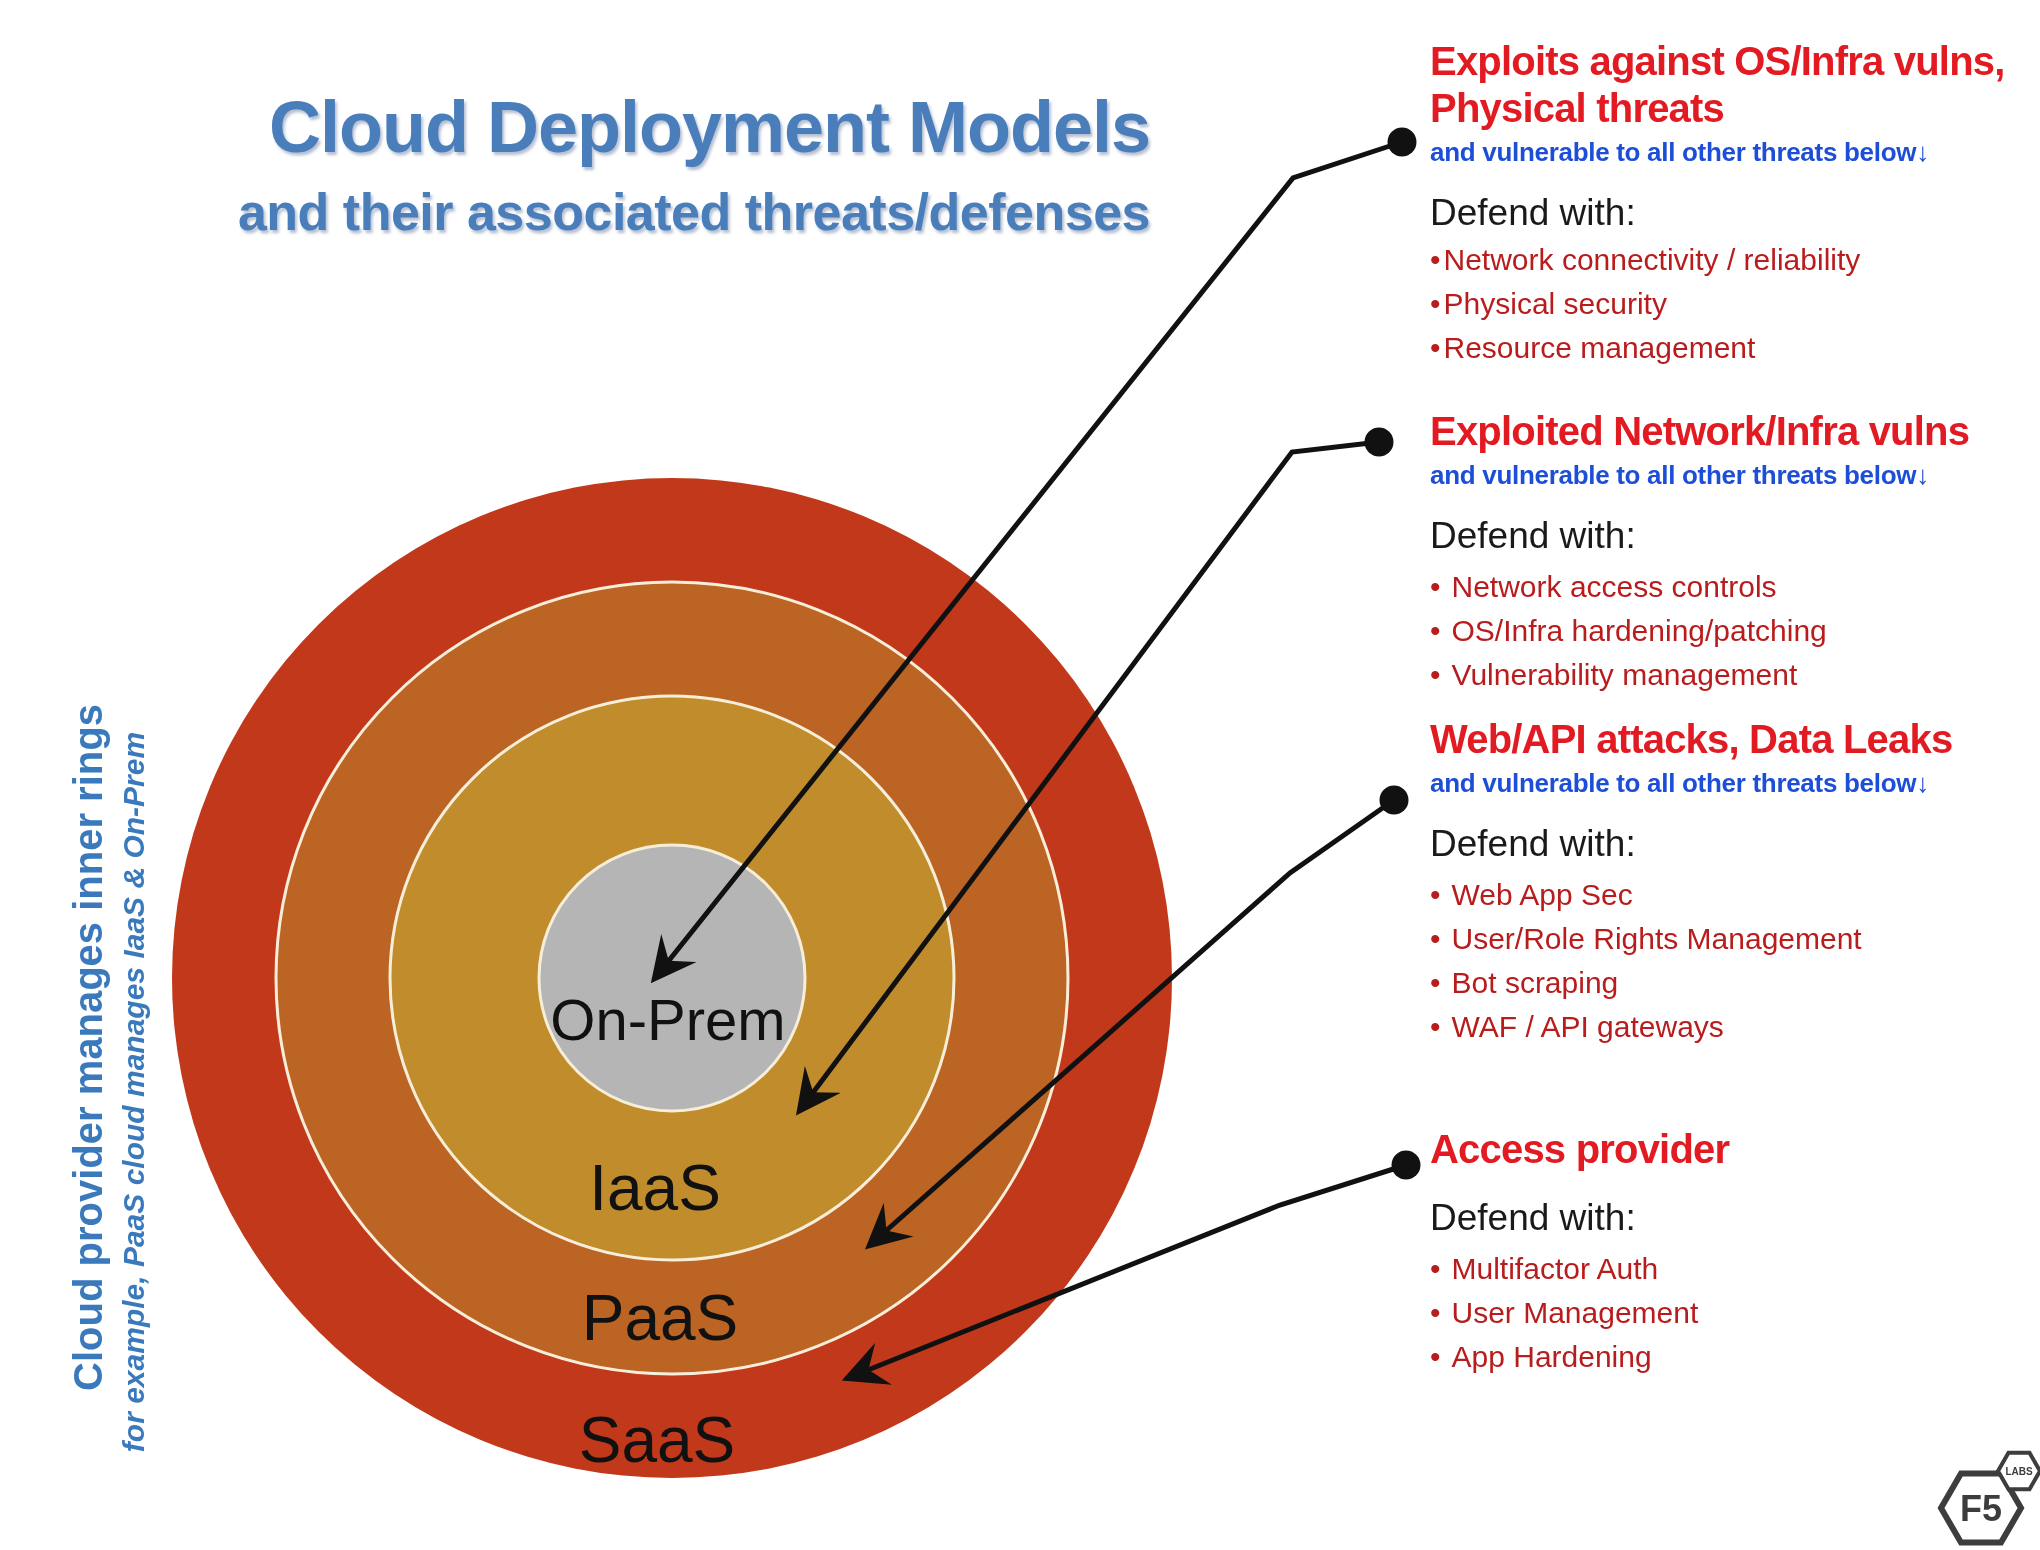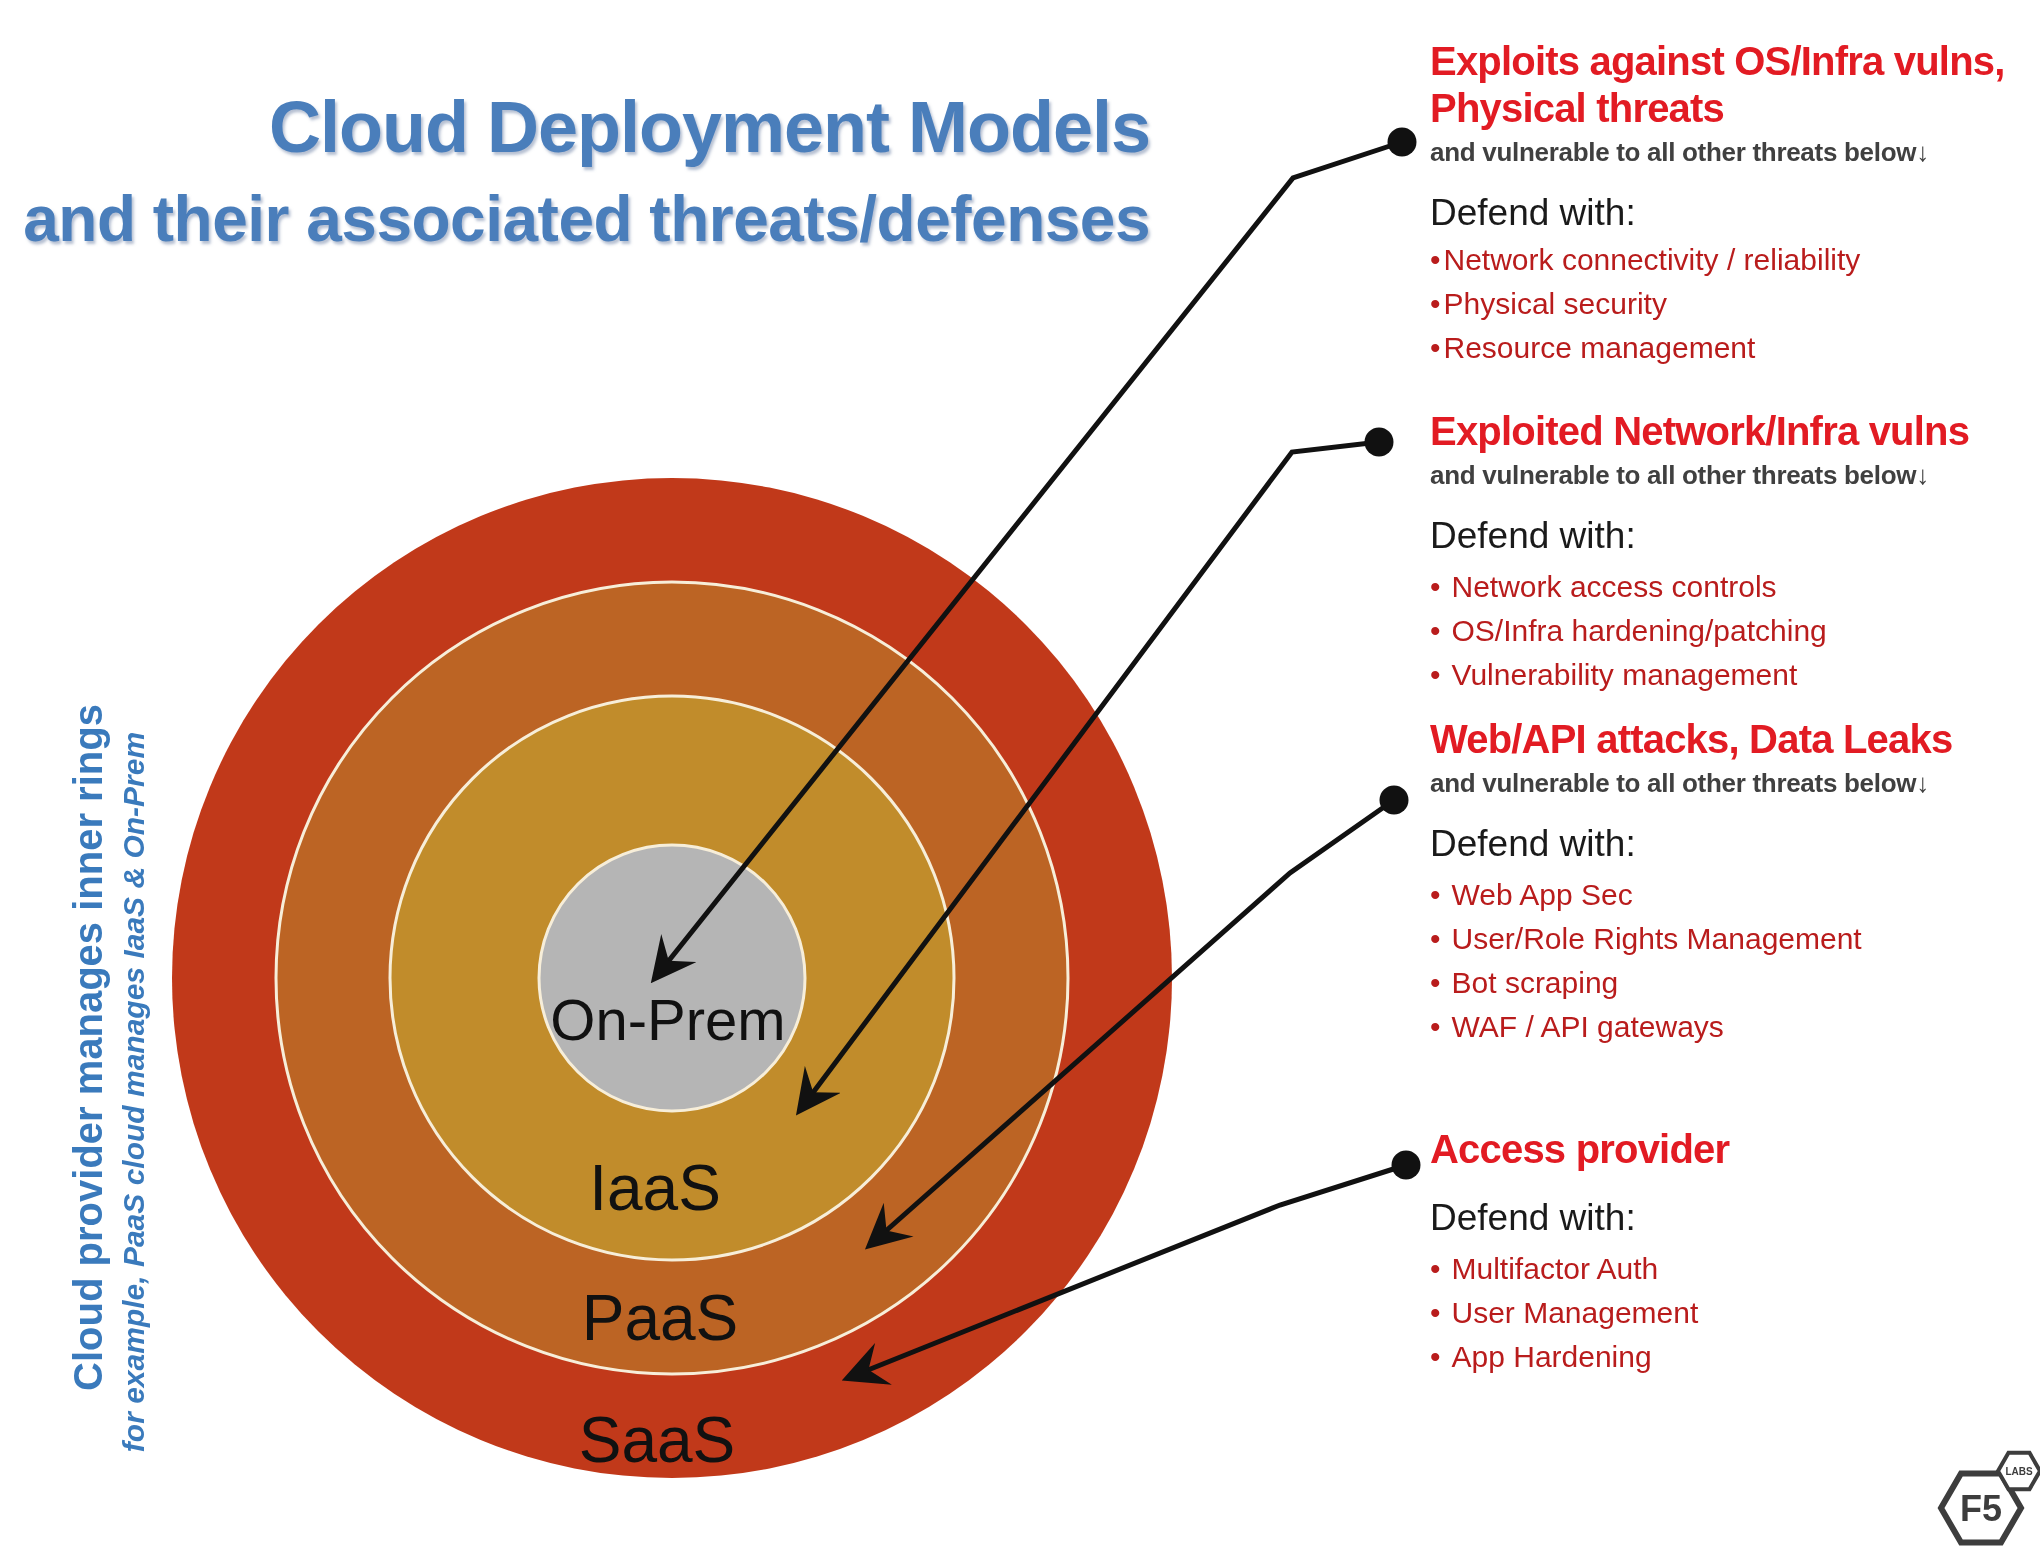--- a/index.html
+++ b/index.html
@@ -9,36 +9,36 @@
   }
   .diagram-svg{position:absolute;left:0;top:0;width:2040px;height:1550px;}
 
   
   .main-title{position:absolute;left:0;top:86px;width:1150px;text-align:right;color:#4a7ebb;}
   .main-title .line1{
     font-size:72px;font-weight:600;letter-spacing:-1px;
     text-shadow:2px 3px 3px rgba(110,130,165,0.5);
   }
   .main-title .line2{
-    font-size:64px;font-weight:600;letter-spacing:-0.5px;margin-top:14px;
+    font-size:52px;font-weight:600;letter-spacing:-0.5px;margin-top:14px;
     text-shadow:2px 3px 3px rgba(110,130,165,0.5);
   }
 
   
   .side-note-main,.side-note-detail{
     position:absolute;width:760px;text-align:center;color:#3a7abc;
     transform:rotate(-90deg);white-space:nowrap;
   }
   .side-note-main{left:-292px;top:1025px;font-size:40px;font-weight:600;}
   .side-note-detail{left:-246px;top:1075px;font-size:30px;font-weight:600;font-style:italic;}
 
   
   .threat{position:absolute;left:1430px;width:606px;}
   .t-title{font-size:40px;font-weight:bold;color:#e21b23;line-height:1.17;letter-spacing:-0.8px;}
-  .t-sub{font-size:26px;font-weight:bold;color:#404040;margin-top:5px;letter-spacing:-0.3px;}
+  .t-sub{font-size:26px;font-weight:bold;color:#1d4ed8;margin-top:5px;letter-spacing:-0.3px;}
   .t-sub:empty{display:none;}
   .t-defend{font-size:37px;margin-top:24px;color:#1a1a1a;}
   .t-list{list-style:none;margin:8px 0 0 0;padding:0;font-size:30px;line-height:1.47;color:#b91c1c;}
   .t-list .bullet{margin-right:11px;}
   .t-list.tight .bullet{margin-right:3px;}
   .t-list.tight{margin-top:4px;}
 
   
   .logo{position:absolute;left:1918px;top:1432px;}
 </style>

